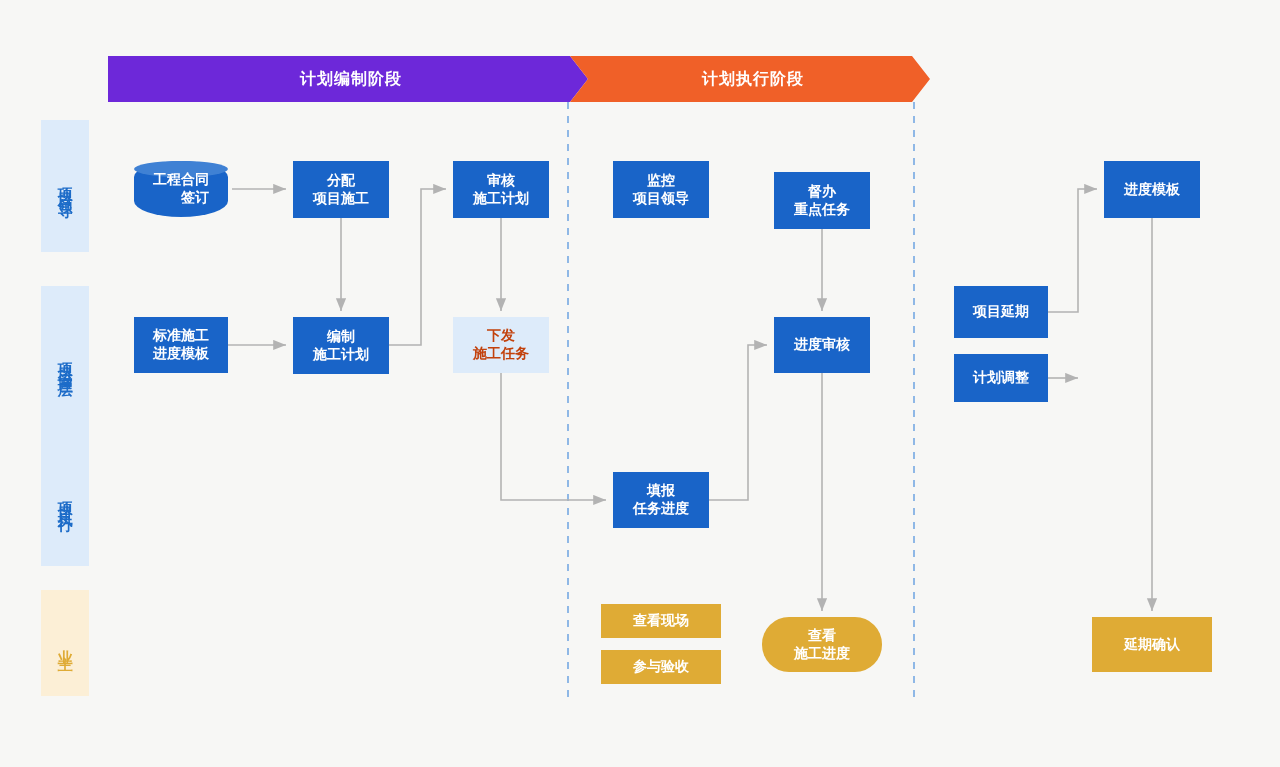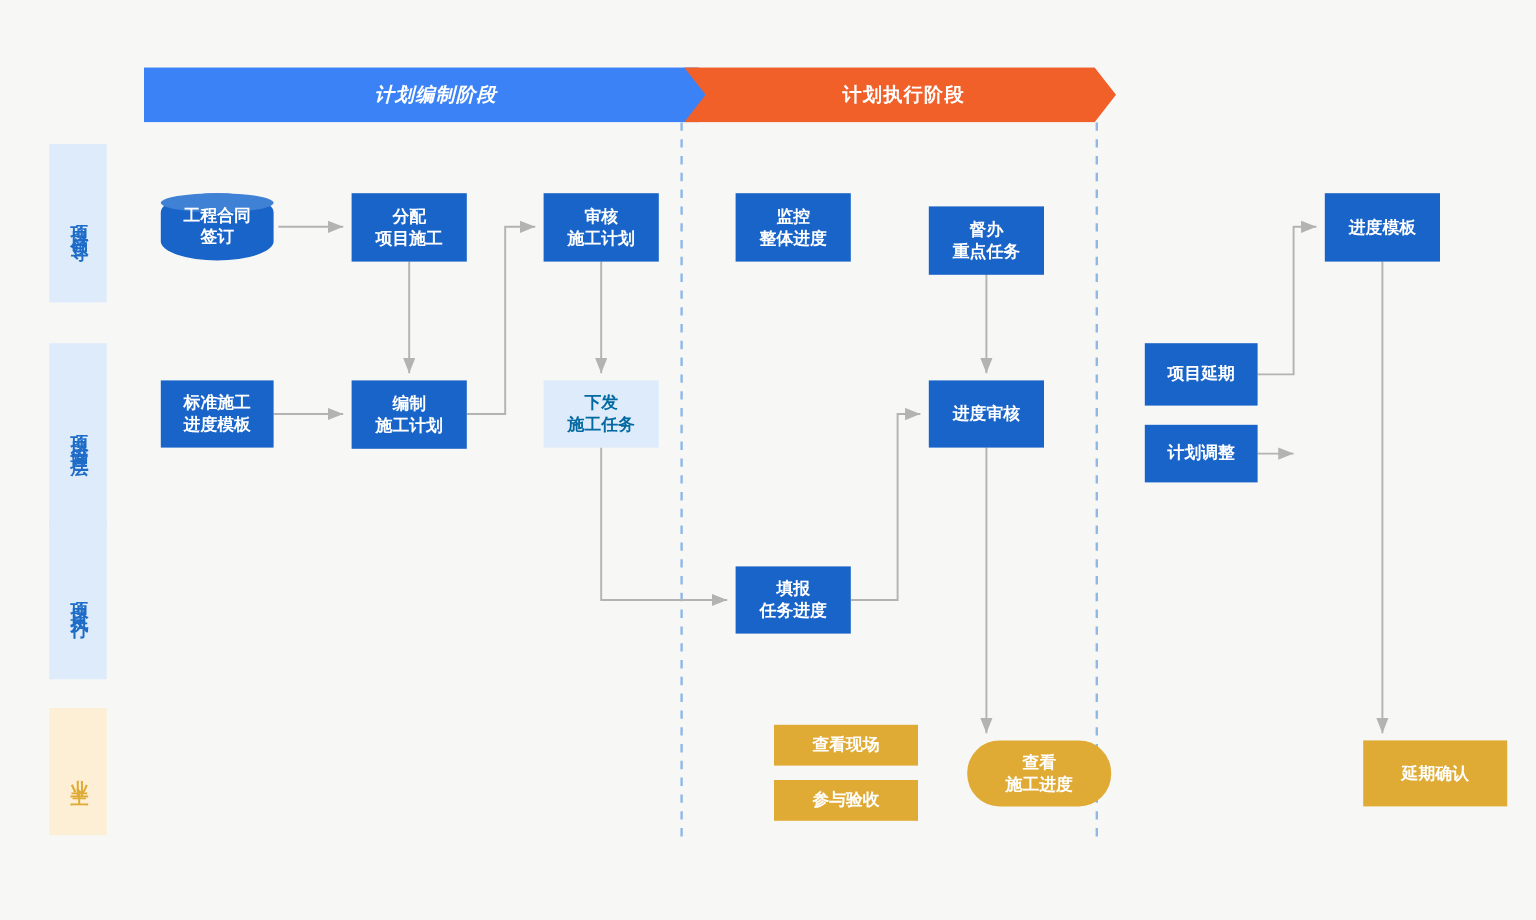--- a/index.html
+++ b/index.html
@@ -35,42 +35,42 @@
   .lane-blue { background: #ddebfa; color: #1d6cc8; }
   .lane-gold { background: #fcefd6; color: #dfab35; }
   
   .node {
     position: absolute;
     display: flex; align-items: center; justify-content: center;
     text-align: center; font-size: 14px; font-weight: bold;
     line-height: 1.28; white-space: pre-line;
   }
   .n-blue  { background: #1964c8; color: #ffffff; }
-  .n-light { background: #ddebfa; color: #0369a1; }
-  .n-gold  { background: #dfab35; color: #ffffff; margin-left: 44px; }
+  .n-light { background: #ddebfa; color: #c2410c; }
+  .n-gold  { background: #dfab35; color: #ffffff; }
   
   .n-cyl {
     background: #1964c8; color: #ffffff;
     border-radius: 50% / 16px;
   }
   .n-cyl::before {
     content: ""; position: absolute; left: 0; right: 0; top: 0; height: 16px;
     background: #3f81d4; border-radius: 50%;
   }
-  .n-cyl .t { position: relative; z-index: 2; }
+  .n-cyl .t { position: relative; z-index: 2; text-align: right; }
   
   #wires { position: absolute; left: 0; top: 0; width: 1280px; height: 767px; }
 </style>
 </head>
 <body>
 
 <div id="stage">
 
   <div id="banner">
-      <div class="phase" style="left: 12px; width: 480px; background: #3b82f6; color: rgb(255, 255, 255); clip-path: polygon(0px 0px, 462px 0px, 480px 50%, 462px 100%, 0px 100%); font-style: italic;">
+      <div class="phase" style="left: 0px; width: 480px; background: #6d28d9; color: rgb(255, 255, 255); clip-path: polygon(0px 0px, 462px 0px, 480px 50%, 462px 100%, 0px 100%);">
         <span class="phase-label">计划编制阶段</span>
       </div>
       <div class="phase" style="left: 462px; width: 360px; background: rgb(240, 96, 40); color: rgb(255, 255, 255); clip-path: polygon(0px 0px, 342px 0px, 360px 50%, 342px 100%, 0px 100%, 18px 50%);">
         <span class="phase-label">计划执行阶段</span>
       </div>
     </div>
 
   <div id="lanes">
       <div class="lane-label lane-blue" style="top: 120px; height: 132px;">项目领导</div>
       <div class="lane-label lane-blue" style="top: 286px; height: 154px;">项目管理层</div>
@@ -111,21 +111,21 @@
 项目施工</span></div>
       <div class="node n-blue" style="left: 453px; top: 161px; width: 96px; height: 57px;"><span class="t">审核
 施工计划</span></div>
       <div class="node n-blue" style="left: 134px; top: 317px; width: 94px; height: 56px;"><span class="t">标准施工
 进度模板</span></div>
       <div class="node n-blue" style="left: 293px; top: 317px; width: 96px; height: 57px;"><span class="t">编制
 施工计划</span></div>
       <div class="node n-light" style="left: 453px; top: 317px; width: 96px; height: 56px;"><span class="t">下发
 施工任务</span></div>
       <div class="node n-blue" style="left: 613px; top: 161px; width: 96px; height: 57px;"><span class="t">监控
-整体进度</span></div>
+项目领导</span></div>
       <div class="node n-blue" style="left: 774px; top: 172px; width: 96px; height: 57px;"><span class="t">督办
 重点任务</span></div>
       <div class="node n-blue" style="left: 774px; top: 317px; width: 96px; height: 56px;"><span class="t">进度审核</span></div>
       <div class="node n-blue" style="left: 613px; top: 472px; width: 96px; height: 56px;"><span class="t">填报
 任务进度</span></div>
       <div class="node n-gold" style="left: 601px; top: 604px; width: 120px; height: 34px;"><span class="t">查看现场</span></div>
       <div class="node n-gold" style="left: 601px; top: 650px; width: 120px; height: 34px;"><span class="t">参与验收</span></div>
       <div class="node n-gold" style="left: 762px; top: 617px; width: 120px; height: 55px; border-radius: 27px;"><span class="t">查看
 施工进度</span></div>
       <div class="node n-blue" style="left: 1104px; top: 161px; width: 96px; height: 57px;"><span class="t">进度模板</span></div>

